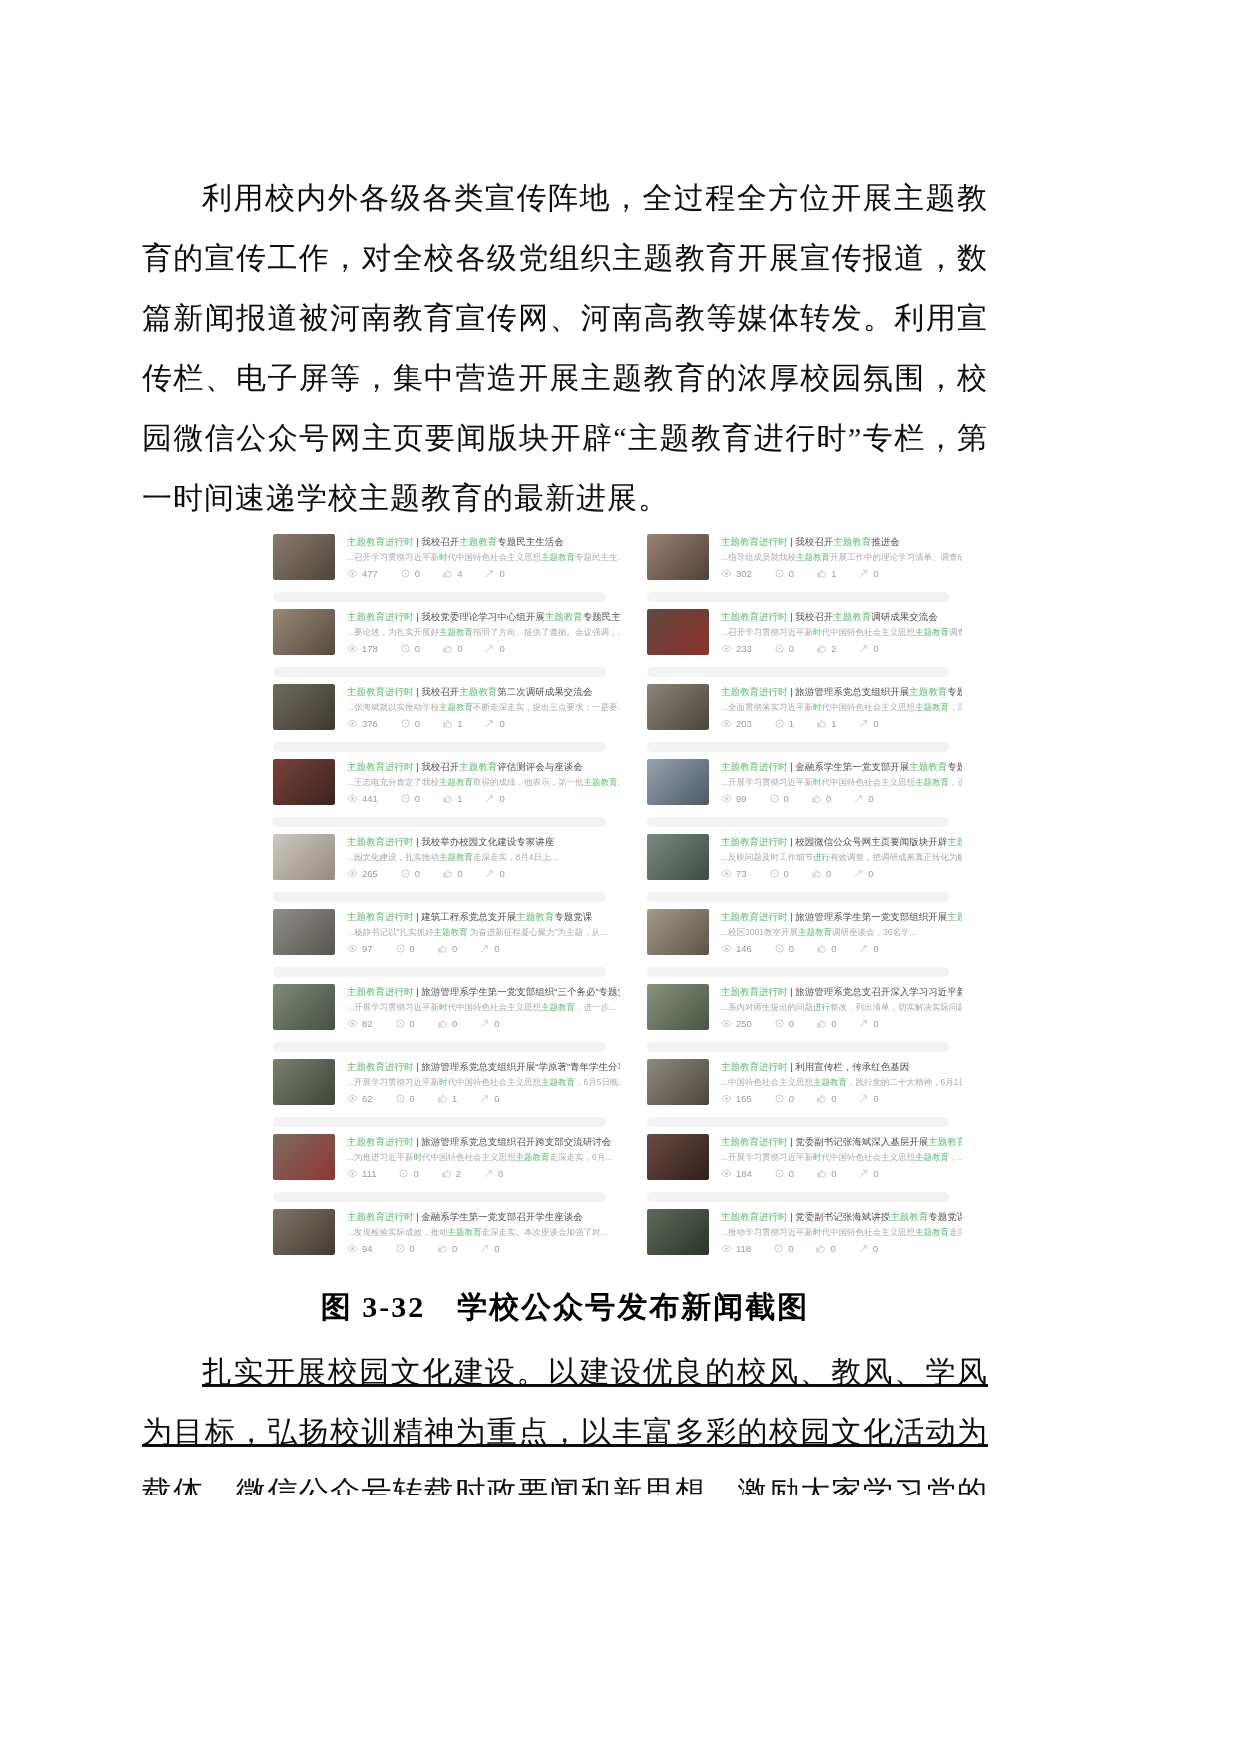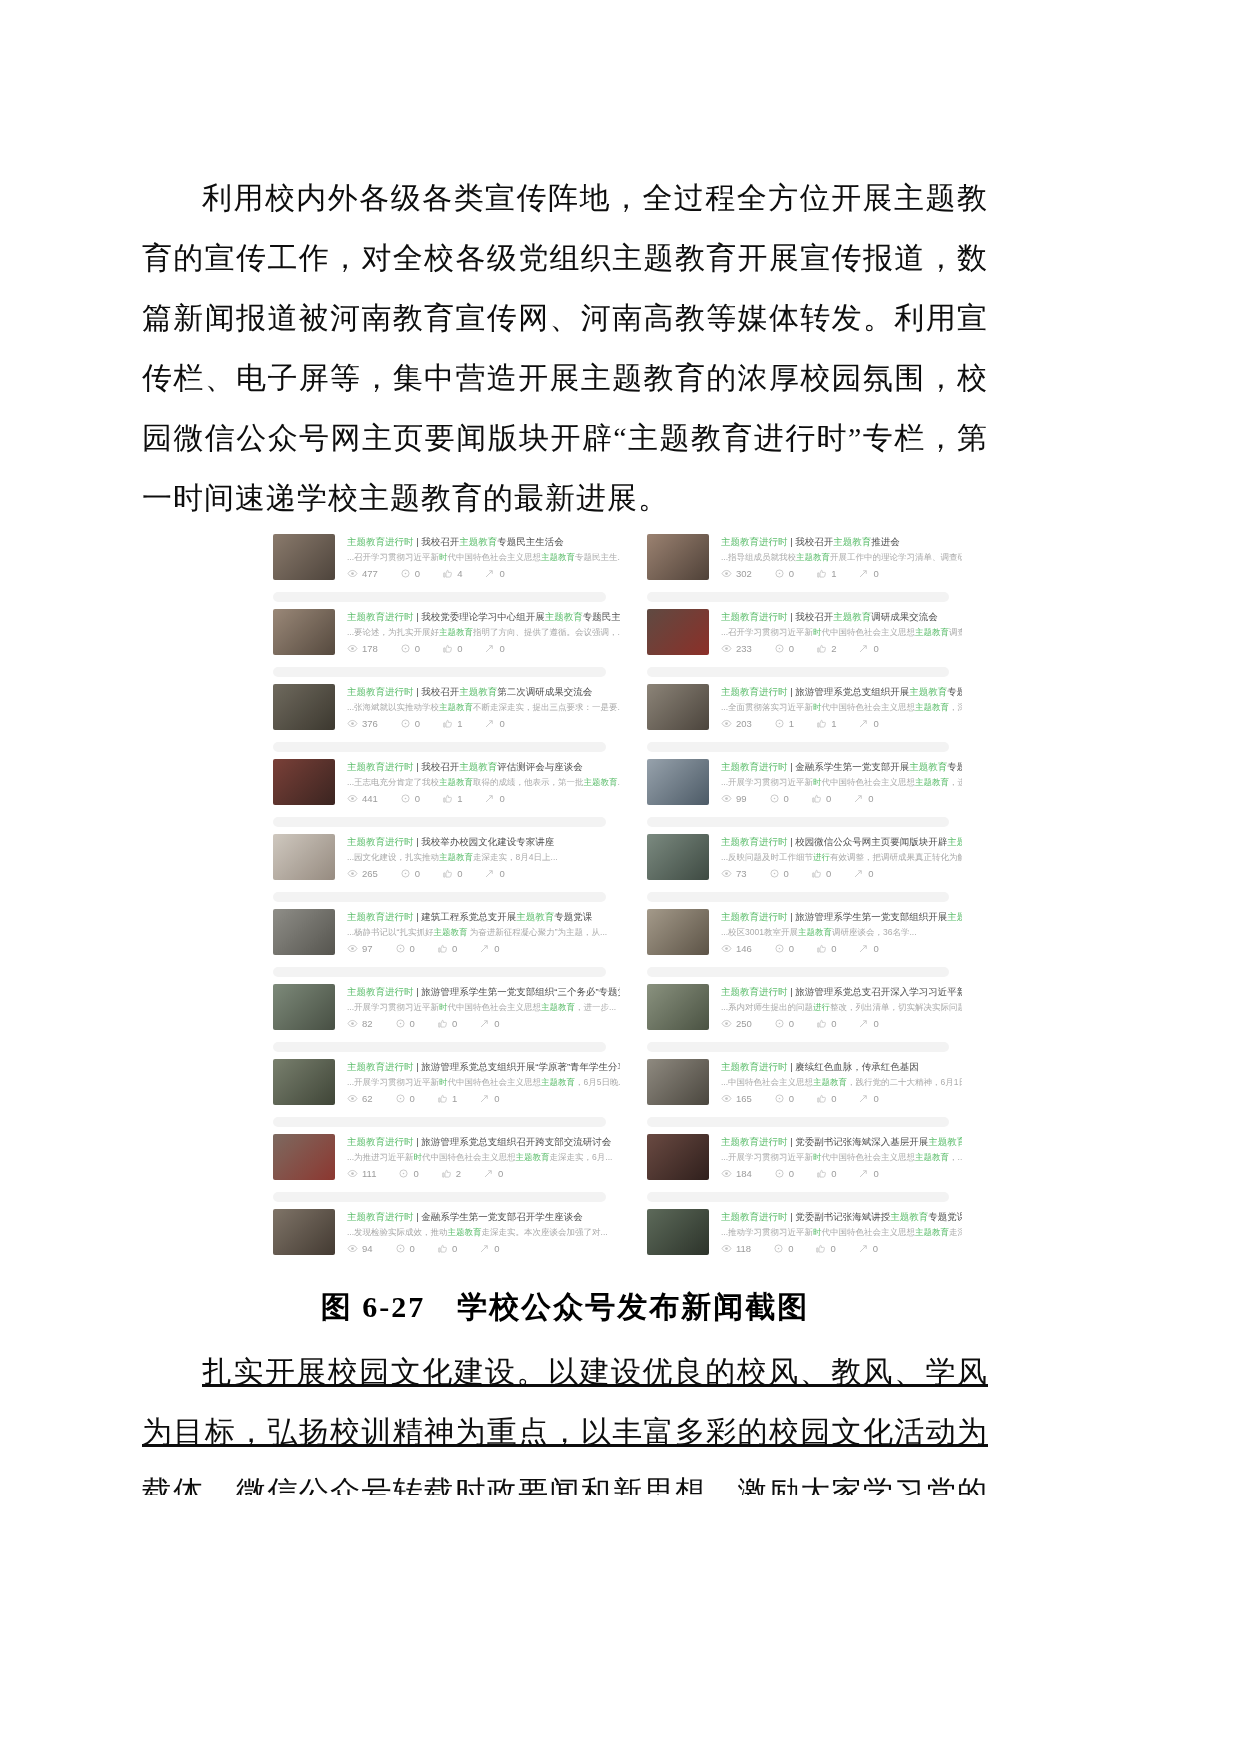--- a/index.html
+++ b/index.html
@@ -783,21 +783,21 @@
           </span>
                 <span class="num">0</span>
         </span>
       </div>
     </div>
   </div>
 <div class="divider"></div>
   <div class="news-item">
     <div class="thumb" style="background: linear-gradient(135deg, rgb(143, 138, 128), rgb(74, 70, 62));"></div>
     <div class="nbody">
-      <div class="ntitle"><span class="hl">主题教育进行时</span><span> | 赓续红色血脉，传承红色基因</span></div>
+      <div class="ntitle"><span class="hl">主题教育进行时</span><span> | 利用宣传栏，传承红色基因</span></div>
       <div class="nsub"><span>...中国特色社会主义思想</span><span class="hl">主题教育</span><span>，践行党的二十大精神，6月1日，教育...</span></div>
       <div class="nstats">
         <span class="stat">
           <span class="icon">
             <svg viewBox="0 0 16 16" fill="none" stroke="currentColor" stroke-width="1.3">
                     <path d="M1.5 8C3 5.2 5.3 3.6 8 3.6S13 5.2 14.5 8C13 10.8 10.7 12.4 8 12.4S3 10.8 1.5 8Z"></path>
                     <circle cx="8" cy="8" r="2" fill="currentColor" stroke="none"></circle>
                   </svg>
           </span>
                 <span class="num">165</span>
@@ -914,19 +914,19 @@
                   </svg>
           </span>
                 <span class="num">0</span>
         </span>
       </div>
     </div>
   </div>
 </div>
   </div>
 
-  <div class="caption">图 6-27　学校公众号发布新闻截图</div>
+  <div class="caption">图 3-32　学校公众号发布新闻截图</div>
 
   <p class="para para2">扎实开展校园文化建设。以建设优良的校风、教风、学风为目标，弘扬校训精神为重点，以丰富多彩的校园文化活动为载体。微信公众号转载时政要闻和新思想，激励大家学习党的知识，积极宣传支部活动，扩大支部影响；宣传学校优秀教师的先进事迹，</p>
 
   <div class="page-number">— 60 —</div>
 
 </div>
 
 </body></html>

